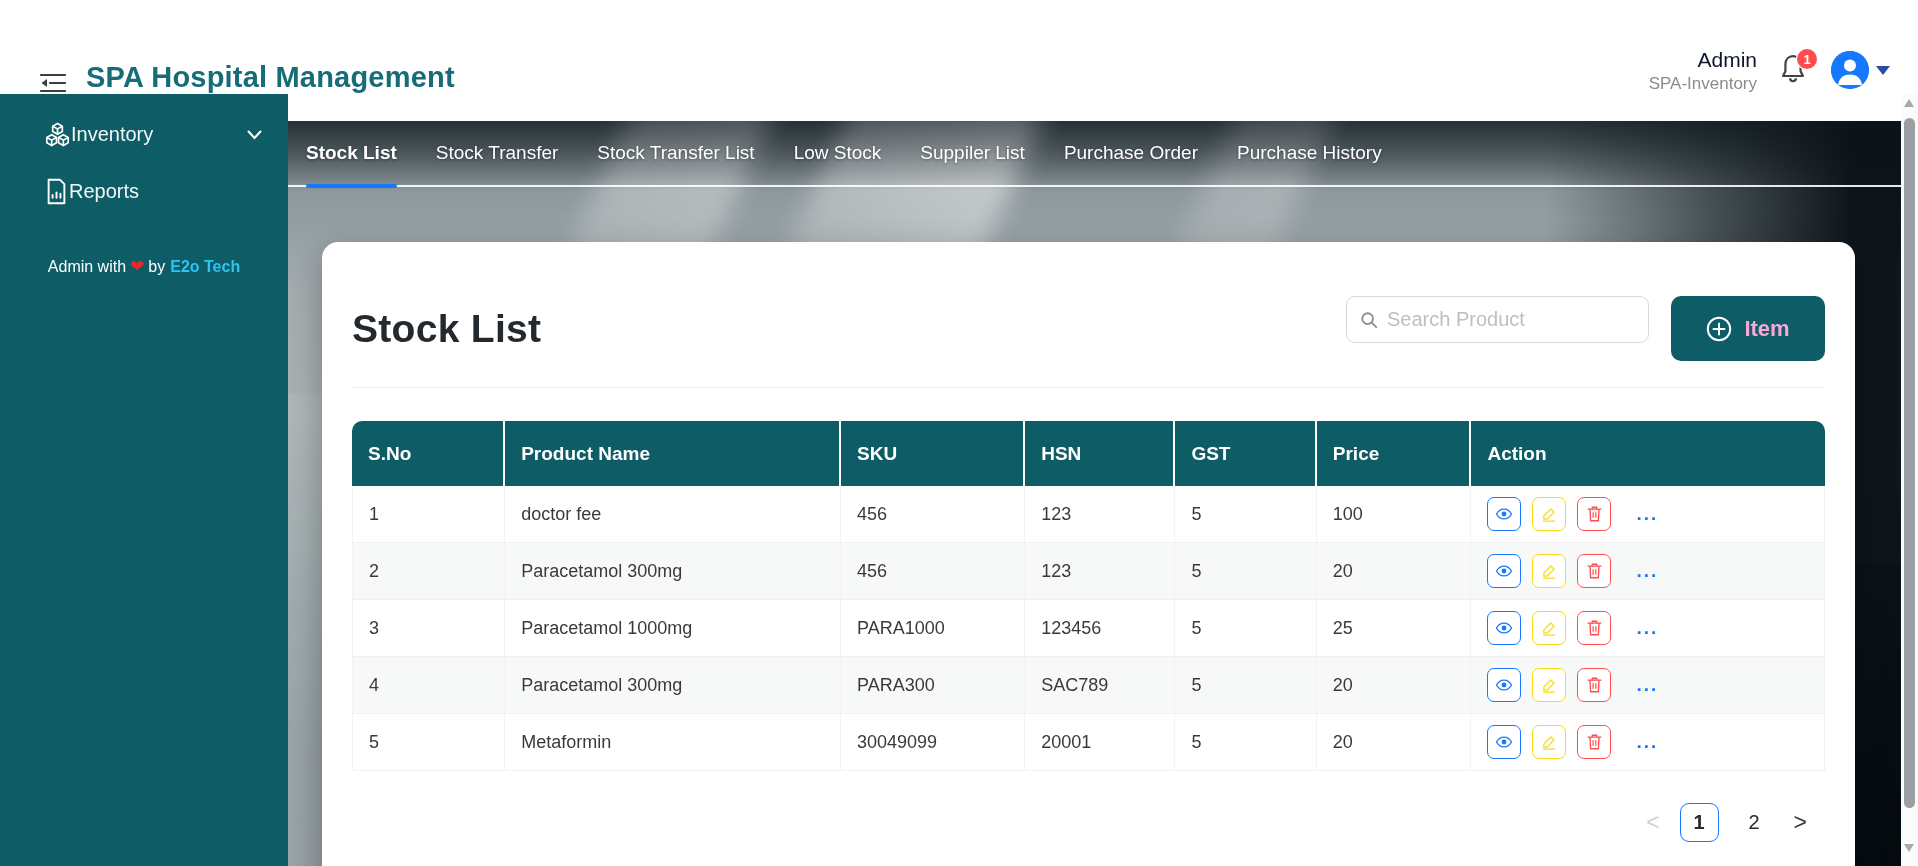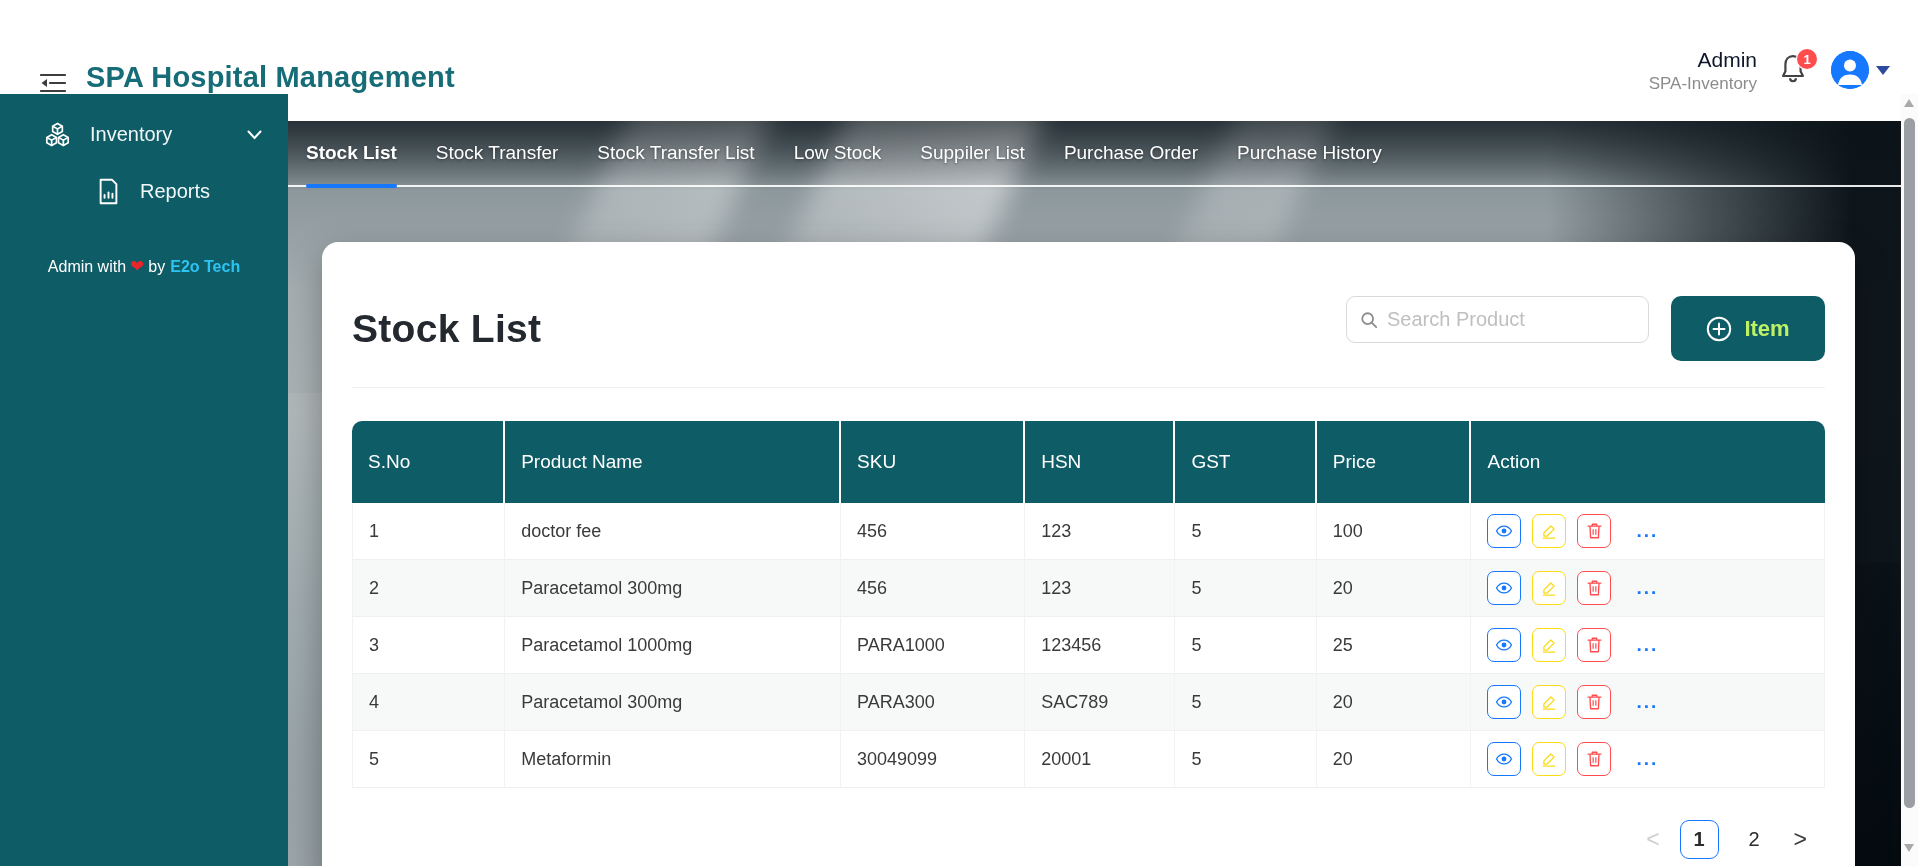--- a/index.html
+++ b/index.html
@@ -28,22 +28,22 @@
   .avatar-wrap { display: flex; align-items: center; gap: 7px; cursor: pointer; }
   .avatar { width: 38px; height: 38px; border-radius: 50%; background: #1677ff; overflow: hidden; position: relative; }
   .caret-down { width: 0; height: 0; border-left: 7px solid transparent; border-right: 7px solid transparent; border-top: 9px solid #2c4a9e; }
 
   
   .sidebar {
     position: fixed; left: 0; top: 94px; width: 288px; height: 772px;
     background: #0e5c66; color: #fff; z-index: 20; padding-top: 12px;
   }
   .side-item {
-    display: flex; align-items: center; gap: 19px;
-    padding: 15px 26px 15px 44px; cursor: pointer; font-size: 20px; color: #f2f7f7; justify-content: center;
+    display: flex; align-items: center; 
+    padding: 15px 26px 15px 44px; cursor: pointer; font-size: 20px; color: #f2f7f7;
   }
   .side-item .chev { margin-left: auto; }
   .side-footer { margin-top: 36px; text-align: center; font-size: 16px; color: #ffffff; }
   .side-footer .heart { color: #e8262d; font-size: 17px; padding: 0 4px; }
   .side-footer .brand { color: #2bc4f3; font-weight: 700; padding-left: 5px; }
 
   
   .content {
     position: fixed; left: 288px; top: 91px; width: 1613px; height: 772px;
     overflow: hidden; z-index: 10; margin-top: 30px;
@@ -102,32 +102,32 @@
   .search-box {
     width: 303px; height: 47px; border: 1px solid #d9d9d9; border-radius: 9px;
     display: flex; align-items: center; padding: 0 13px; gap: 9px; background: #fff;
   }
   .search-box input {
     border: none; outline: none; font-size: 20px; color: #444; width: 100%;
     font-family: "Liberation Sans", "DejaVu Sans", sans-serif; background: transparent;
   }
   .search-box input::placeholder { color: #bfbfbf; }
   .add-item-btn {
-    width: 154px; height: 65px; background: #0e5c66; color: #bef264; border: none;
+    width: 154px; height: 65px; background: #0e5c66; color: #f9a8d4; border: none;
     border-radius: 10px; font-size: 22px; font-weight: 700; cursor: pointer;
     display: flex; align-items: center; justify-content: center; gap: 12px;
     font-family: "Liberation Sans", "DejaVu Sans", sans-serif;
   }
   .head-divider { height: 1px; background: #eef0f2; margin-top: 26px; }
 
   
   table.stock-table { width: 100%; border-collapse: separate; border-spacing: 0; margin-top: 33px; table-layout: fixed; }
   .stock-table thead th {
-    background: #0e5c66; color: #fff; font-size: 19px; font-weight: 400; text-align: left;
-    height: 82px; padding: 0 16px; border-right: 2px solid #fff;
+    background: #0e5c66; color: #fff; font-size: 19px; font-weight: 700; text-align: left;
+    height: 65px; padding: 0 16px; border-right: 2px solid #fff;
   }
   .stock-table thead th:first-child { border-top-left-radius: 10px; }
   .stock-table thead th:last-child { border-top-right-radius: 10px; border-right: none; }
   .stock-table tbody td {
     height: 57px; padding: 0 16px; font-size: 18px; color: #3a3a3a;
     border-bottom: 1px solid #f0f0f0; border-right: 1px solid #f2f2f2; background: #fff;
   }
   .stock-table tbody td:first-child { border-left: 1px solid #f2f2f2; }
   .stock-table tbody td:last-child { border-right: 1px solid #f2f2f2; }
   .stock-table tbody tr:nth-child(even) td { background: #f7f8f8; }

